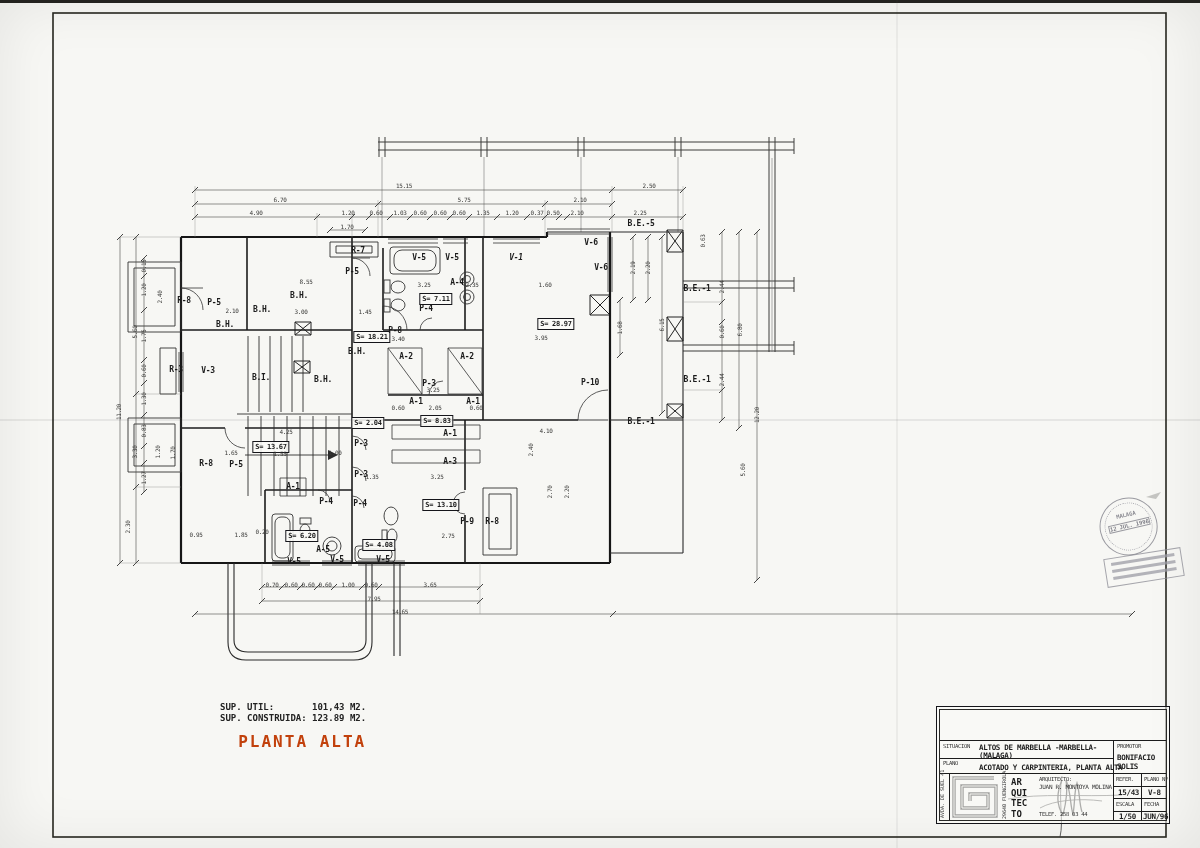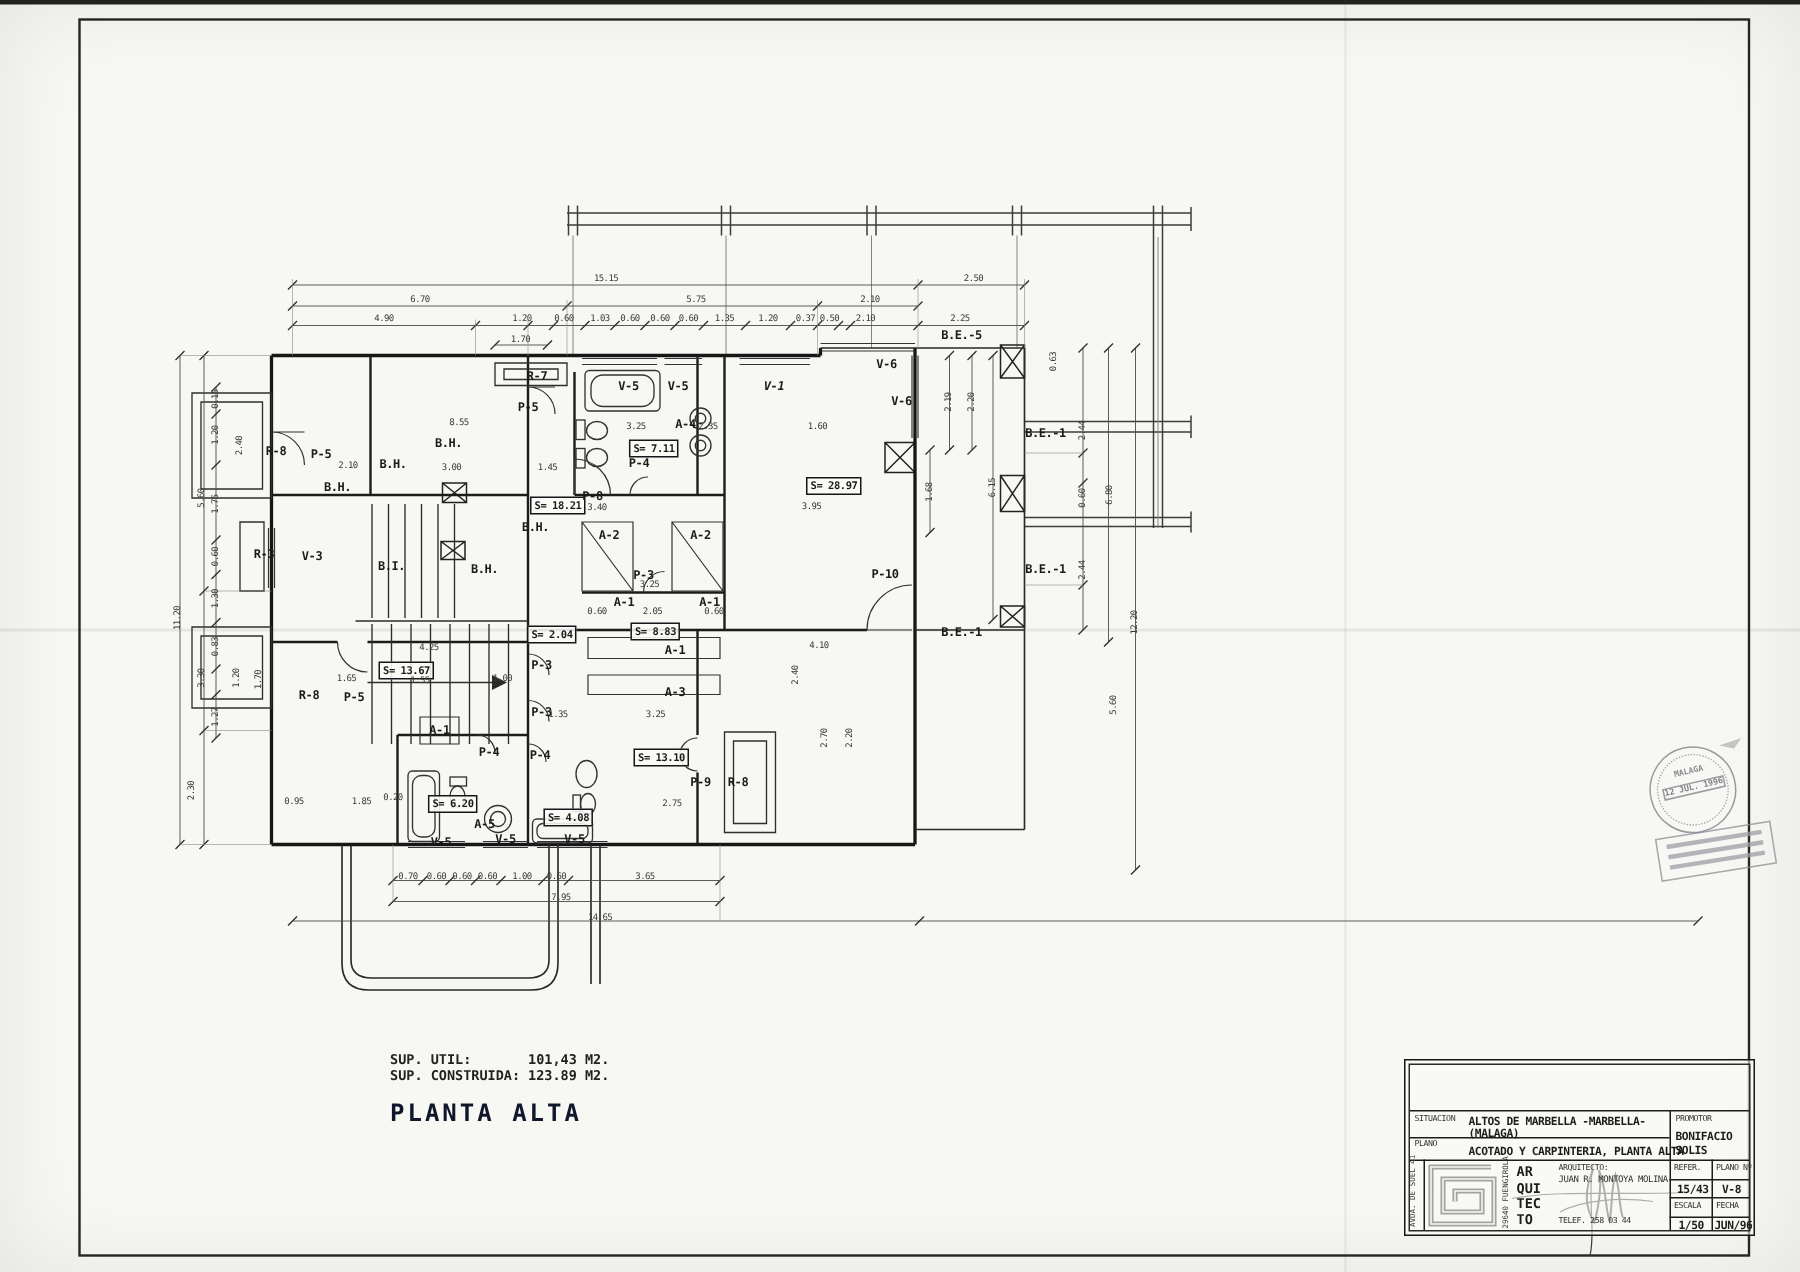--- a/index.html
+++ b/index.html
@@ -10,24 +10,24 @@
   .crease-v{position:absolute;left:896px;top:0;width:2px;height:848px;background:rgba(90,90,85,.07);}
   svg.lines{position:absolute;left:0;top:0;z-index:1;}
   #label-layer{position:absolute;left:0;top:0;width:1200px;height:848px;z-index:2;}
   .pl{position:absolute;transform:translate(-50%,-50%);font:700 8px "DejaVu Sans Mono",monospace;
       color:#1b1b1b;white-space:nowrap;letter-spacing:-.3px;line-height:8px;}
   .pl.box{border:1px solid #15151a;background:rgba(250,250,247,.88);padding:1px 2px;font-size:7px;}
   .dim{position:absolute;transform:translate(-50%,-50%);font:400 6px "DejaVu Sans Mono",monospace;
        color:#3a3a38;white-space:nowrap;letter-spacing:-.4px;line-height:6px;}
   .dim.r{transform:translate(-50%,-50%) rotate(-90deg);}
   
-  #summary{position:absolute;left:220px;top:702px;z-index:2;color:#222;margin-left:40px;}
+  #summary{position:absolute;left:220px;top:702px;z-index:2;color:#222;}
   #summary .row{display:flex;font:700 9px "DejaVu Sans Mono",monospace;letter-spacing:0;line-height:11px;}
   #summary .row .lab{width:92px;}
-  #floor-title{font:700 16px "DejaVu Sans Mono",monospace;letter-spacing:2px;margin-top:8px;color:#0f172a;}
+  #floor-title{font:700 16px "DejaVu Sans Mono",monospace;letter-spacing:2px;margin-top:8px;color:#c2410c;text-align:right;}
   
   #tblock{position:absolute;left:936px;top:706px;width:232px;height:116px;border:1.6px solid #15151a;
           background:rgba(250,250,247,.6);z-index:3;color:#1c1c1c;}
   #tblock .inner{position:absolute;left:2px;top:2px;right:2px;bottom:2px;border:.8px solid #2a2a28;}
   #tblock .cap{position:absolute;font:400 5.5px "DejaVu Sans Mono",monospace;letter-spacing:-.3px;color:#333;}
   #tblock .val{position:absolute;font:700 7.5px "DejaVu Sans Mono",monospace;letter-spacing:-.3px;}
   .tb-title{position:absolute;left:10px;top:6px;font:700 9.5px "DejaVu Sans Mono",monospace;
             letter-spacing:-.2px;line-height:11px;white-space:nowrap;}
   .hline{position:absolute;background:#1c1c1c;height:1px;}
   .vline{position:absolute;background:#1c1c1c;width:1px;}

